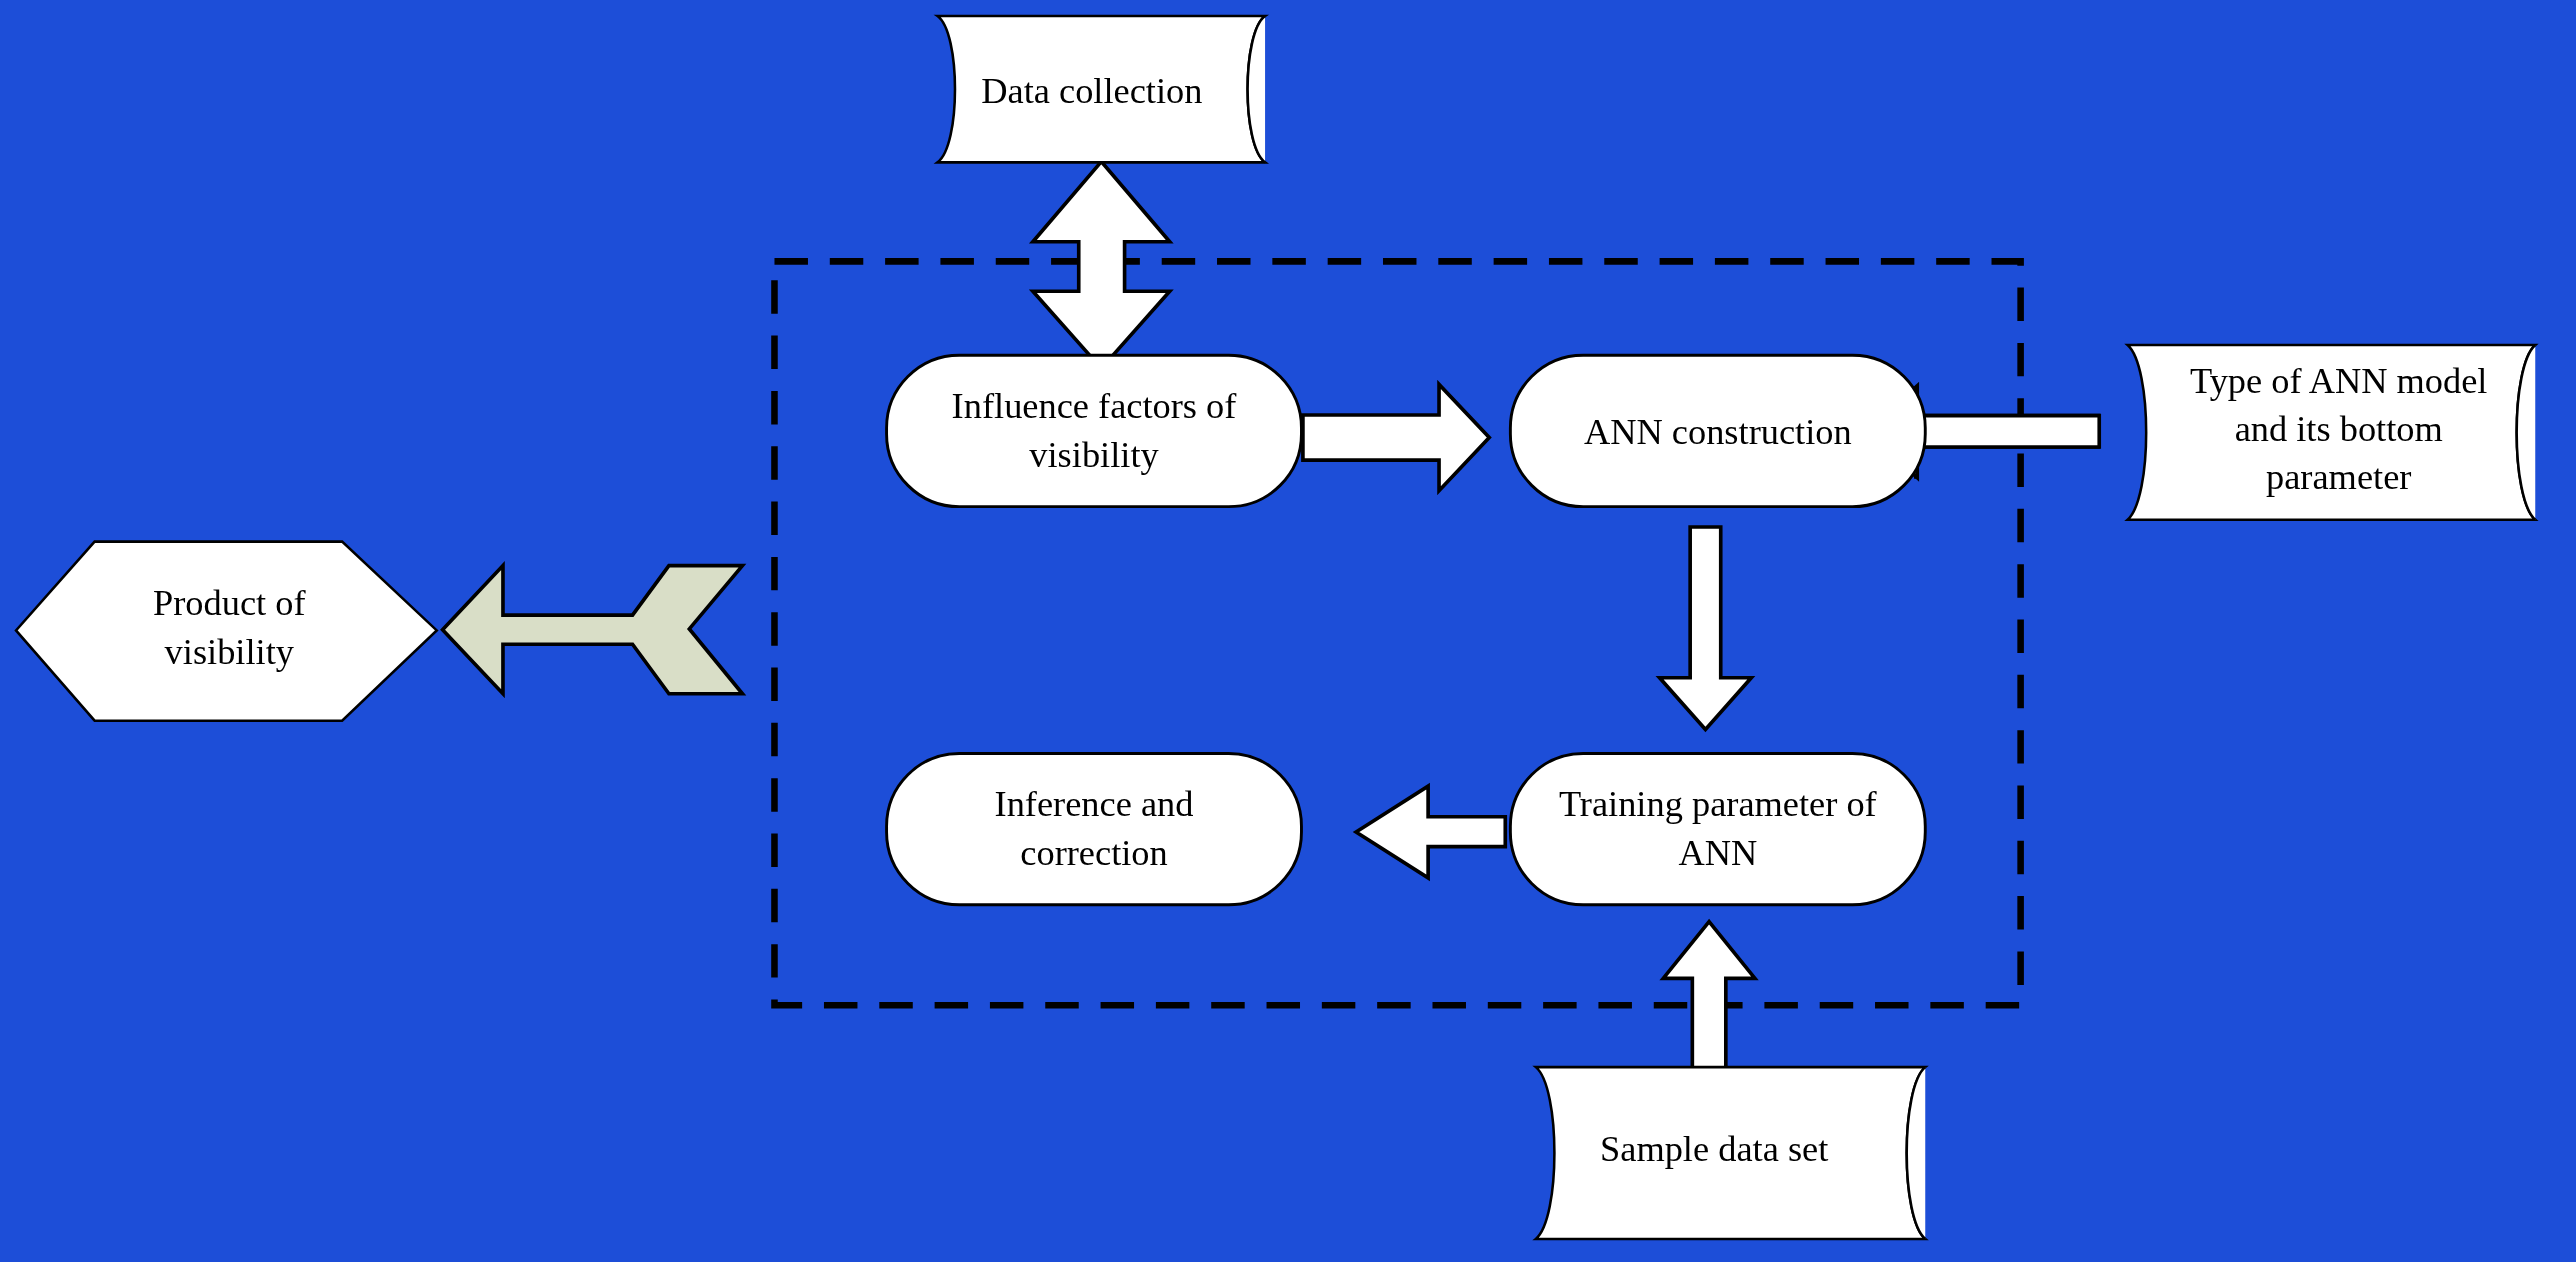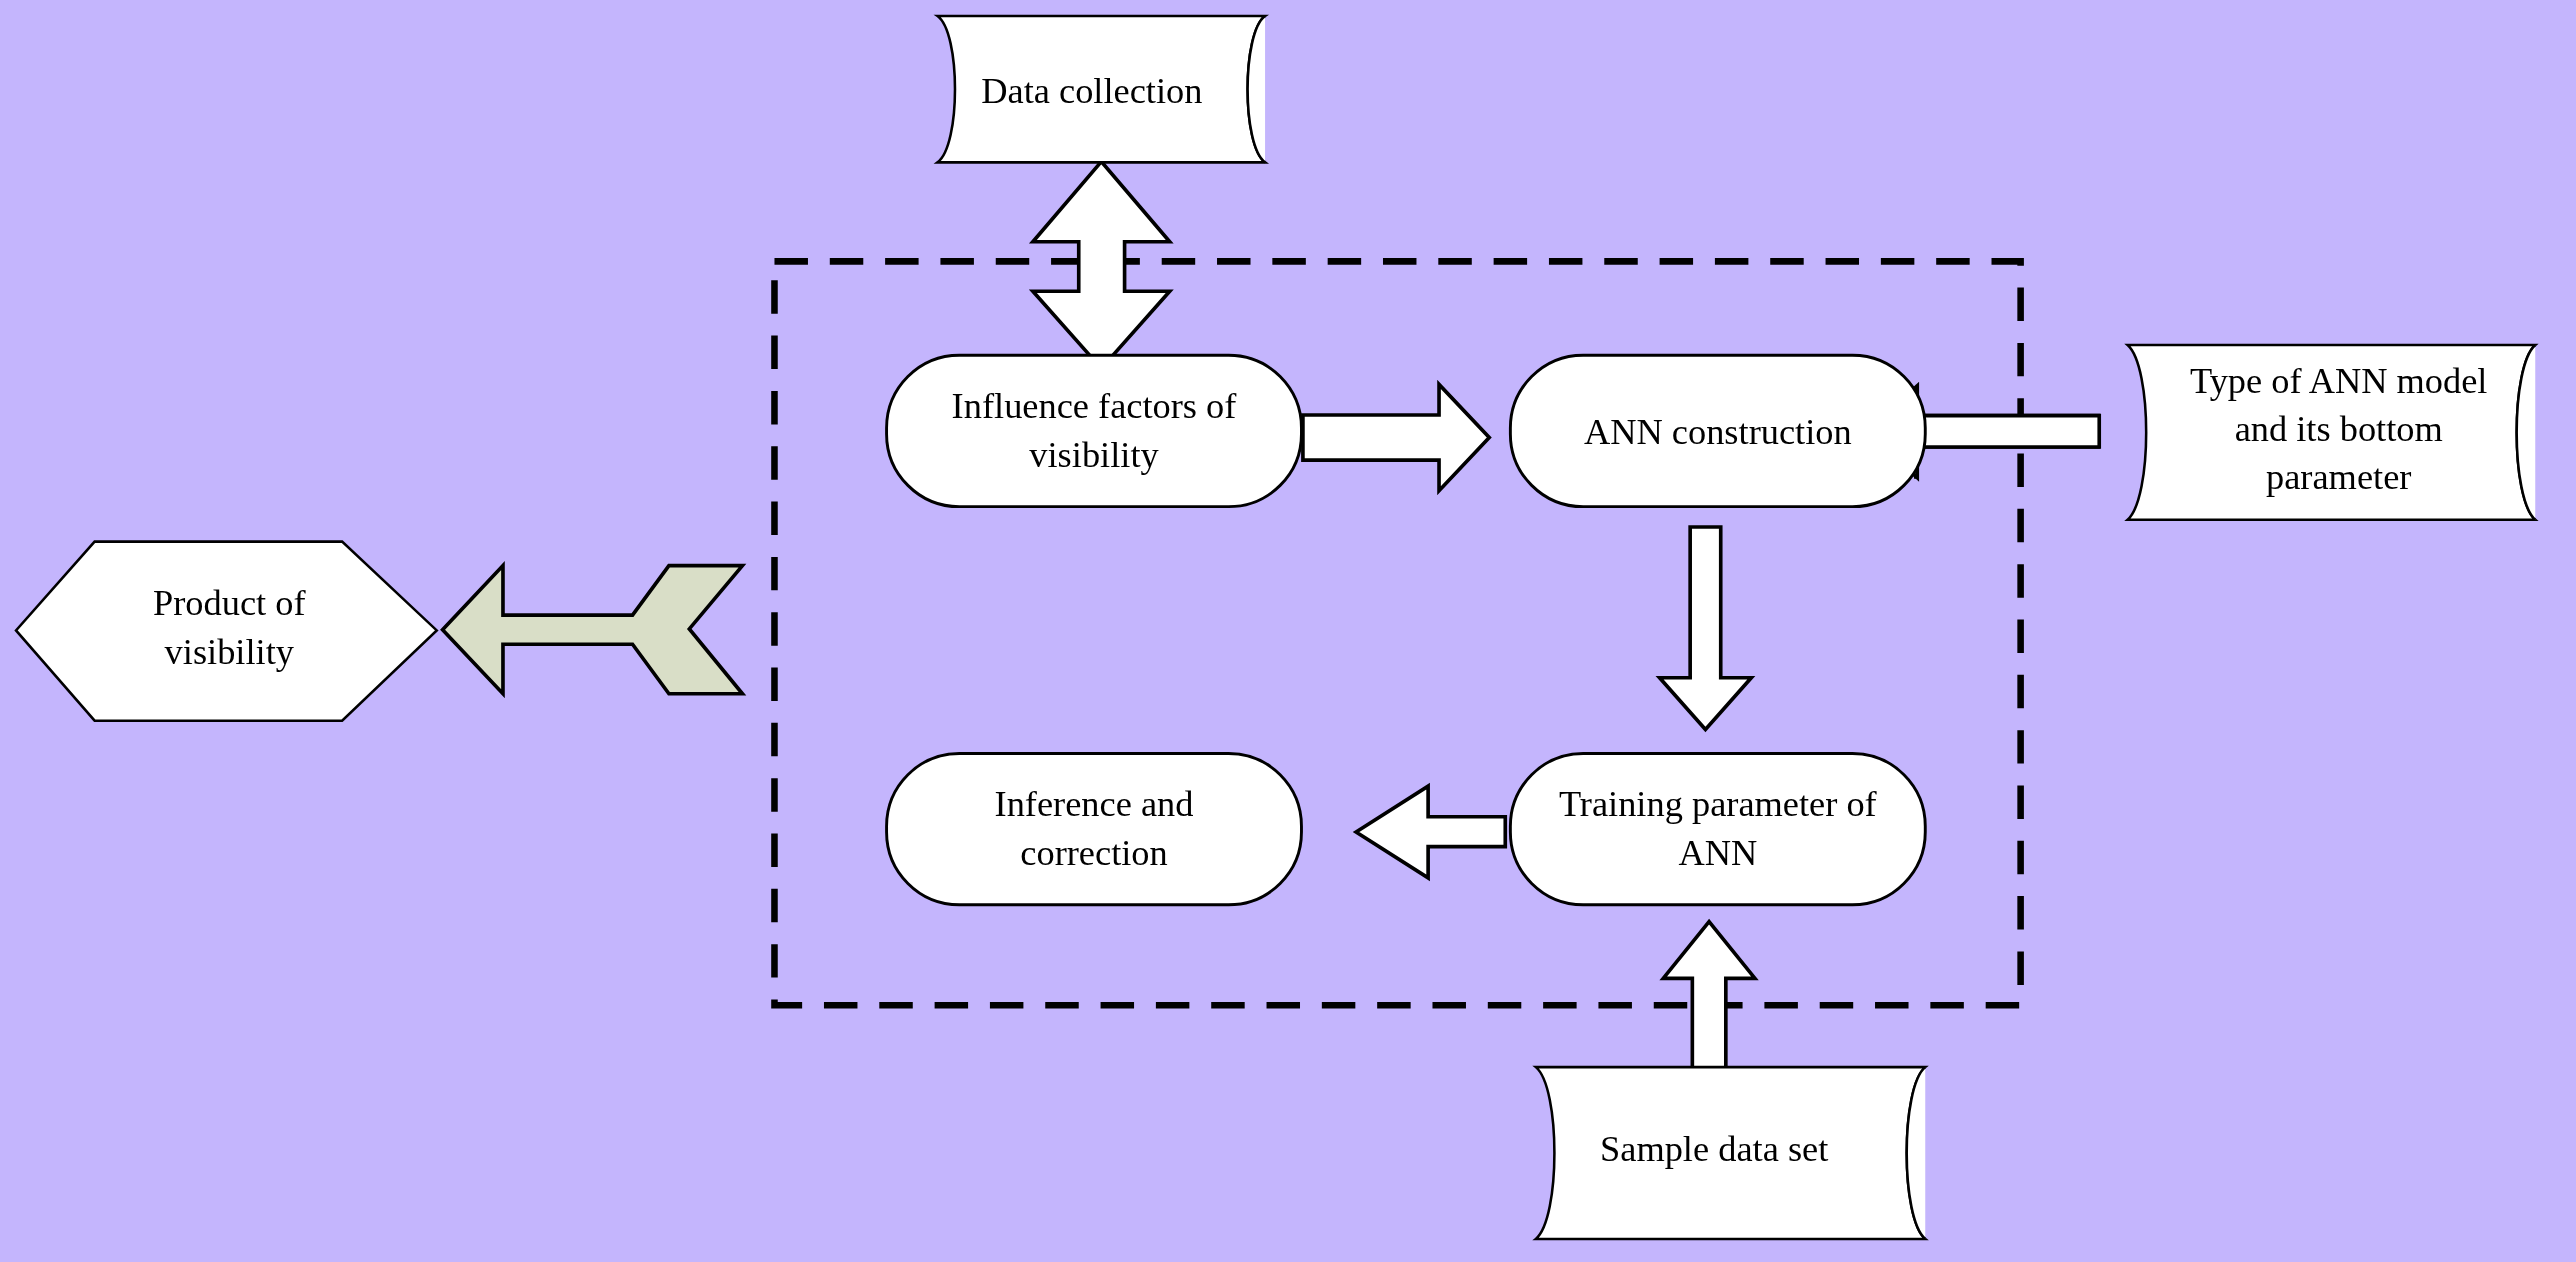--- a/index.html
+++ b/index.html
@@ -58,21 +58,21 @@
     font-size: 50px;
     fill: #000000;
     text-anchor: middle;
     dominant-baseline: middle;
     white-space: pre;
   }
 </style>
 </head>
 <body>
 
-<div id="diagram-root" style="background: #c4b5fd; text-decoration: underline;">
+<div id="diagram-root" style="background: #1d4ed8; text-decoration: underline;">
   <svg class="flow-canvas" viewBox="0 0 3539 1735" xmlns="http://www.w3.org/2000/svg">
 
     <rect class="boundary-dashed" x="1064" y="359" width="1712" height="1022"></rect>
 
     <path class="arrow-outline" d="M 1494 237 L 1562 237 L 1562 179 L 1545 179 L 1545 138 L 1519 138
              L 1519 179 L 1502 179 Z" transform="translate(0,0) scale(1)" style="display:none"></path>
 
     <g>
       <path class="arrow-outline" d="M 1513 222
                L 1419 332

